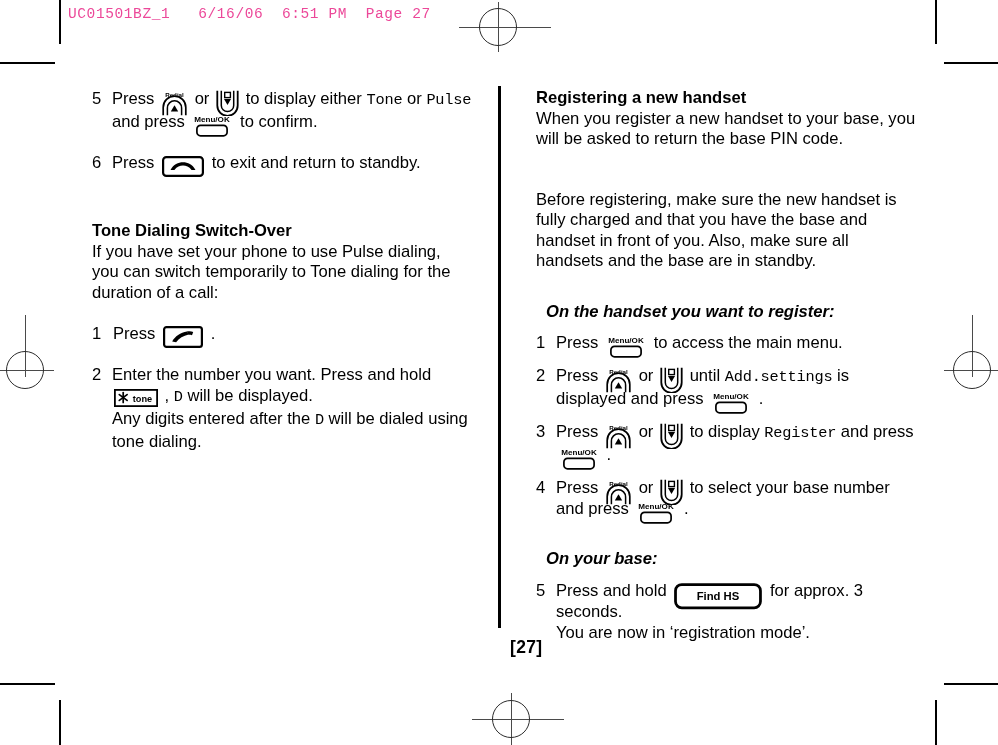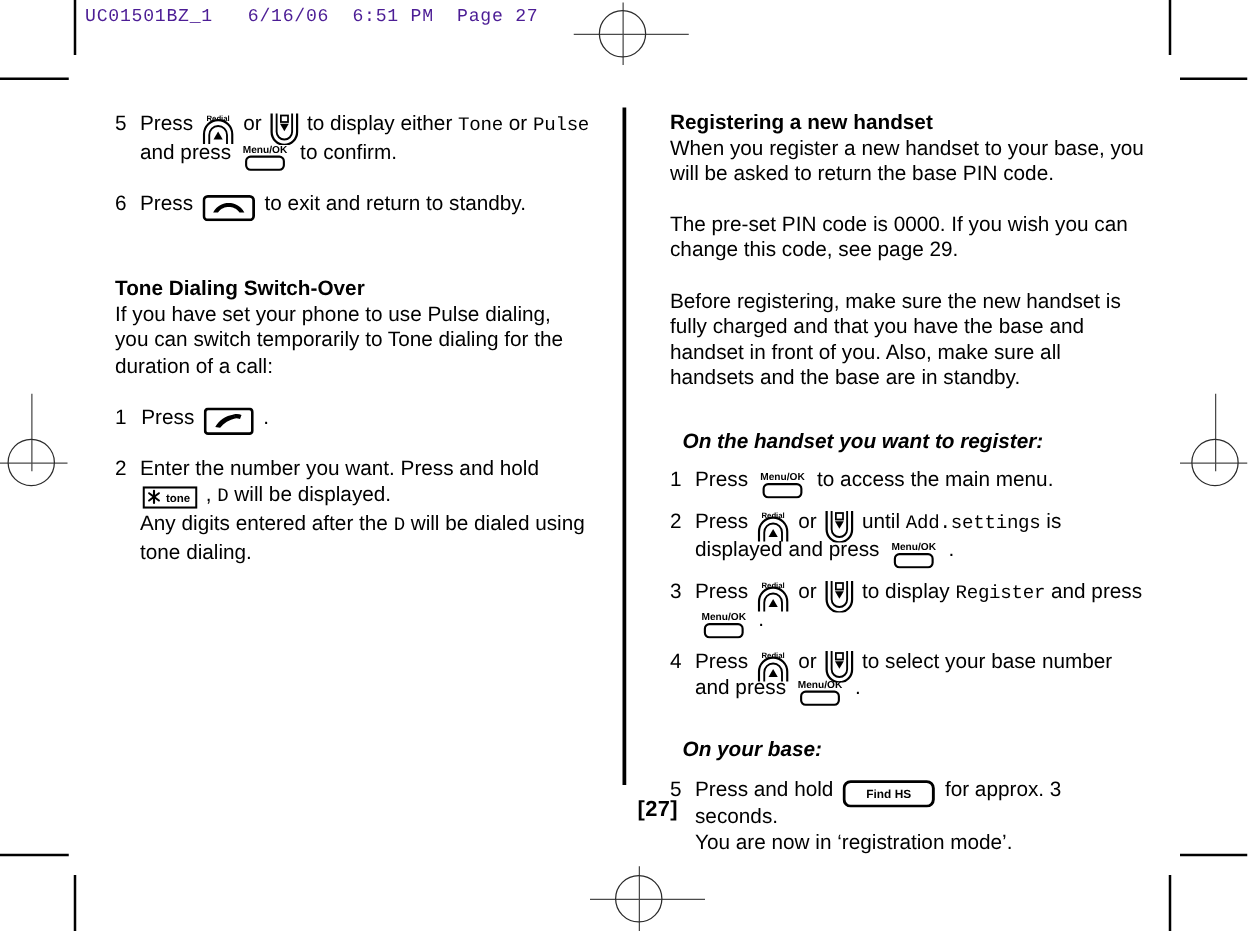--- a/index.html
+++ b/index.html
@@ -32,21 +32,21 @@
 
   
   .slug {
     position: absolute;
     left: 68px;
     top: 6px;
     font-family: "Liberation Mono", "DejaVu Sans Mono", monospace;
     font-size: 14.5px;
     letter-spacing: 0.6px;
     white-space: pre;
-    color: #4c1d95;
+    color: #ec4899;
   }
 
   
   .page { position: absolute; left: 0; top: 0; width: 998px; height: 745px; }
 
   .col {
     position: absolute;
     top: 88px;
   }
   .col-left  { left: 92px;  width: 380px; }
@@ -114,21 +114,21 @@
     position: relative;
   }
   .key svg { display: block; }
 
   .ic-redial  { width: 27px; height: 26px; margin: 0 2px -7px 2px; }
   .ic-down    { width: 23px; height: 26px; margin: 0 2px -7px 2px; }
   .ic-menuok  { width: 42px; height: 23px; margin: 0 2px -5px 2px; }
   .ic-hangup  { width: 42px; height: 21px; margin: 0 3px -5px 3px; }
   .ic-talk    { width: 40px; height: 22px; margin: 0 3px -5px 3px; }
   .ic-star    { width: 44px; height: 18px; margin: 0 2px -3px 2px; }
-  .ic-findhs  { width: 74px; height: 21px; margin: 0 3px -5px 3px; }
+  .ic-findhs  { width: 88px; height: 21px; margin: 0 3px -5px 3px; }
 
   
   .folio {
     position: absolute;
     left: 484px;
     top: 637px;
     font-size: 17.5px;
     font-weight: bold;
     letter-spacing: 0.3px;
     margin-left: 26px;
@@ -238,21 +238,20 @@
 
   </div>
 
   <div class="col col-right">
 
     <div class="h-sec">Registering a new handset</div>
     <p class="para">When you register a new handset to your base, you will be asked to return the base PIN code.</p>
 
     <div class="gap-md"></div>
 
-    <p class="para">The pre-set PIN code is 0000. If you wish you can change this code, see page 29.</p>
 
     <div class="gap-md"></div>
 
     <p class="para">Before registering, make sure the new handset is fully charged and that you have the base and handset in front of you. Also, make sure all handsets and the base are in standby.</p>
 
     <div class="gap-md"></div>
 
     <div class="h-sub">On the handset you want to register:</div>
 
     <div class="step">

